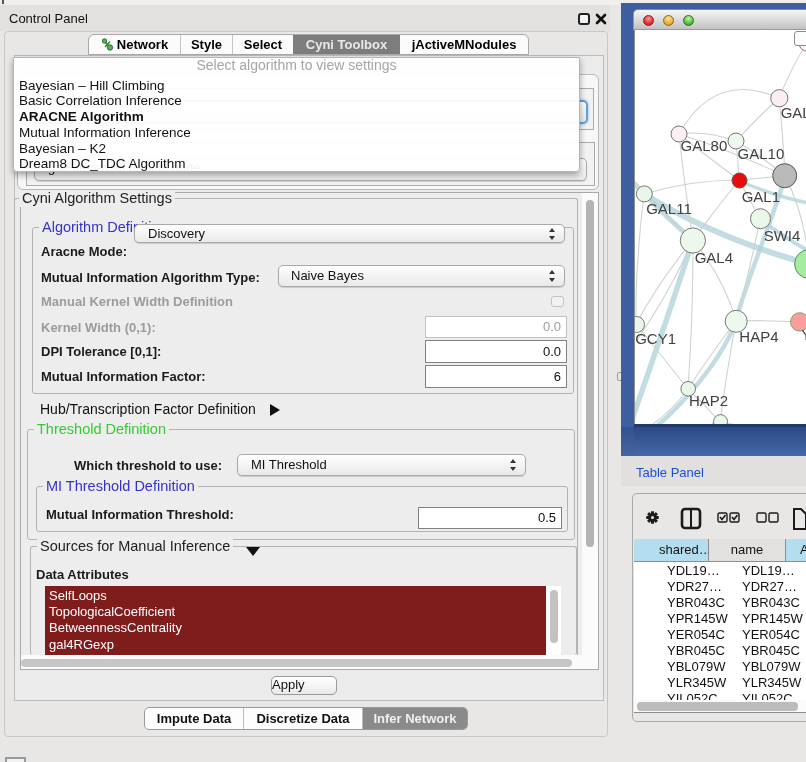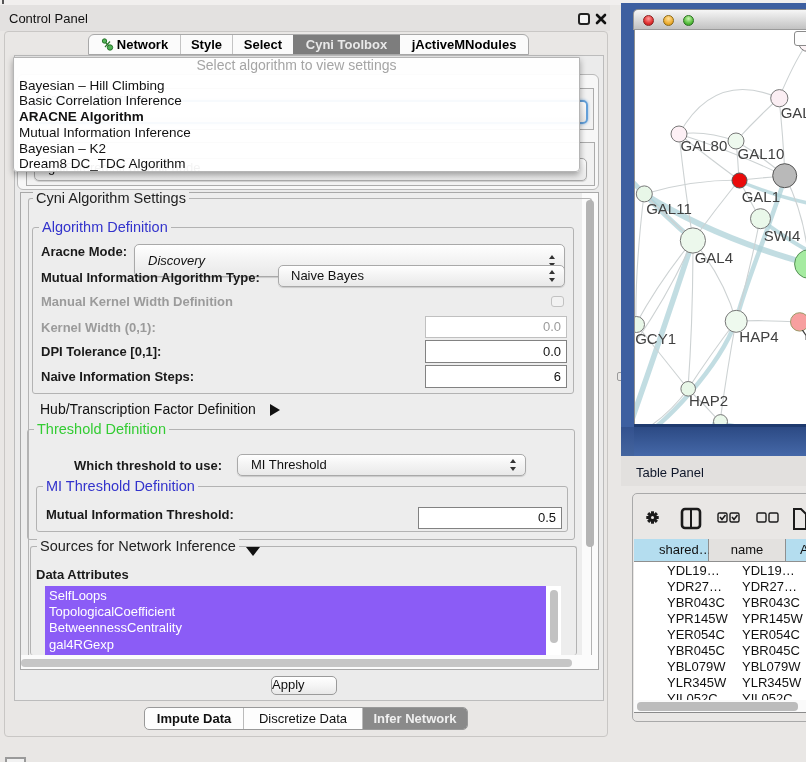--- a/index.html
+++ b/index.html
@@ -63,49 +63,49 @@
   <div class="abs combo" style="left:34px;top:158px;width:553px;height:23px;">
       <span class="ct" style="top:2px;margin-top:0;">galFiltered.sif default node</span>
     </div>
 
   <div class="abs" style="left:20px;top:192px;width:579px;height:478px;background:#ededed;border:1px solid #a8a8a8;box-sizing:border-box;"></div>
   <div class="abs" style="left:582px;top:193px;width:16px;height:476px;background:#fbfbfb;"></div>
   <div class="abs" style="left:586px;top:200px;width:8px;height:347px;background:#b4b4b4;border-radius:4px;"></div>
   <div class="abs" style="left:21px;top:655px;width:561px;height:14px;background:#fbfbfb;"></div>
   <div class="abs" style="left:21px;top:659px;width:551px;height:8px;background:#c6c6c6;border-radius:4px;"></div>
 
-  <div class="fs" style="left:28px;top:198px;width:564px;height:457px;border-bottom:none;border-bottom-left-radius:0;border-bottom-right-radius:0;">
+  <div class="fs" style="left:14px;top:198px;width:564px;height:457px;border-bottom:none;border-bottom-left-radius:0;border-bottom-right-radius:0;">
     <div class="lg" style="left:4px;color:#222;">Cyni Algorithm Settings</div>
   </div>
 
   <div class="fs" style="left:32px;top:227px;width:542px;height:167px;">
     <div class="lg" style="color:#3333cc;">Algorithm Definition</div>
   </div>
   <div class="lbl" style="left:41px;top:245px;">Aracne Mode:</div>
-  <div class="combo" style="left:134px;top:244px;width:431px;height:33px;font-style:italic;">
+  <div class="combo" style="left:134px;top:224px;width:431px;height:19px;">
       <span class="ct">Discovery</span>
       <span class="ar"></span>
     </div>
   <div class="lbl" style="left:41px;top:271px;">Mutual Information Algorithm Type:</div>
   <div class="combo" style="left:278px;top:265px;width:287px;height:22px;">
       <span class="ct" style="left:12px;">Naive Bayes</span>
       <span class="ar"></span>
     </div>
   <div class="lbl" style="left:41px;top:295px;color:#9b9b9b;">Manual Kernel Width Definition</div>
   <div class="abs" style="left:551px;top:296px;width:11px;height:9px;background:#f2f2f2;border:1px solid #c2c2c2;border-radius:3px;"></div>
 
   <div class="lbl" style="left:41px;top:321px;color:#9b9b9b;">Kernel Width (0,1):</div>
   <div class="tf" style="left:425px;top:316px;width:142px;height:22px;border-color:#c0c0c0;">
       <span style="color:#9b9b9b;">0.0</span>
     </div>
   <div class="lbl" style="left:41px;top:345px;">DPI Tolerance [0,1]:</div>
   <div class="tf" style="left:425px;top:340px;width:142px;height:23px;">
       <span>0.0</span>
     </div>
-  <div class="lbl" style="left:41px;top:370px;">Naive Information Steps:</div>
+  <div class="lbl" style="left:41px;top:370px;">Mutual Information Factor:</div>
   <div class="tf" style="left:425px;top:365px;width:142px;height:23px;">
       <span>6</span>
     </div>
 
   <div class="abs" style="left:40px;top:401px;font-size:14px;color:#111;">Hub/Transcription Factor Definition</div>
   <div class="abs" style="left:270px;top:404px;width:0;height:0;border-top:6.5px solid transparent;border-bottom:6.5px solid transparent;border-left:10px solid #111;"></div>
 
   <div class="fs" style="left:27px;top:429px;width:548px;height:111px;">
     <div class="lg" style="color:#33cc33;">Threshold Definition</div>
   </div>
@@ -117,36 +117,36 @@
 
   <div class="fs" style="left:36px;top:486px;width:532px;height:46px;">
     <div class="lg" style="color:#3333cc;text-align:center;">MI Threshold Definition</div>
   </div>
   <div class="lbl" style="left:46px;top:508px;">Mutual Information Threshold:</div>
   <div class="tf" style="left:418px;top:507px;width:144px;height:22px;">
       <span>0.5</span>
     </div>
 
   <div class="fs" style="left:30px;top:546px;width:547px;height:109px;border-bottom:none;">
-    <div class="lg" style="color:#222;">Sources for Network Inference</div>
+    <div class="lg" style="color:#222;">Sources for Manual Inference</div>
   </div>
   <div class="abs" style="left:246px;top:547px;width:0;height:0;border-left:7px solid transparent;border-right:7px solid transparent;border-top:9px solid #111;"></div>
   <div class="lbl" style="left:36px;top:568px;">Data Attributes</div>
 
   <div class="abs" style="left:45px;top:586px;width:516px;height:69px;background:#fff;"></div>
-  <div class="abs" style="left:45px;top:586px;width:501px;height:69px;background:#8b5cf6;color:#fff;font-size:13px;">
+  <div class="abs" style="left:45px;top:586px;width:501px;height:69px;background:#7f1d1d;color:#fff;font-size:13px;">
     <div style="padding:2px 0 0 4px;line-height:16.2px;">SelfLoops<br>TopologicalCoefficient<br>BetweennessCentrality<br>gal4RGexp</div>
   </div>
   <div class="abs" style="left:550px;top:590px;width:8px;height:53px;background:#c2c2c2;border-radius:4px;"></div>
 
   <div class="abs" style="left:271px;top:676px;width:66px;height:19px;background:linear-gradient(#ffffff,#f4f4f4 55%,#e8e8e8);border:1px solid #9a9a9a;border-radius:5px;box-sizing:border-box;text-align:left;font-size:13px;line-height:16px;color:#111;">Apply</div>
 
   <div class="abs" style="left:144px;top:707px;height:23px;display:flex;border:1px solid #999;border-radius:5px;overflow:hidden;background:#fdfdfd;box-sizing:border-box;">
     <div style="width:99px;display:flex;align-items:center;justify-content:center;font-size:13px;font-weight:600;border-right:1px solid #bbb;box-sizing:border-box;color:#111;">Impute Data</div>
-    <div style="width:119px;display:flex;align-items:center;justify-content:center;font-size:13px;font-weight:400;border-right:1px solid #bbb;box-sizing:border-box;color:#111;">Discretize Data</div>
+    <div style="width:119px;display:flex;align-items:center;justify-content:center;font-size:13px;font-weight:700;border-right:1px solid #bbb;box-sizing:border-box;color:#111;">Discretize Data</div>
     <div style="width:104px;display:flex;align-items:center;justify-content:center;font-size:13px;font-weight:600;background:#8a8a8a;color:#f0f0f0;">Infer Network</div>
   </div>
 
   <div class="abs" style="left:5px;top:757px;width:17px;height:12px;background:#f2f2f2;border:2px solid #9a9a9a;"></div>
 
   <div class="abs" style="left:617px;top:372px;width:4px;height:7px;border:1px solid #9a9a9a;border-radius:2px;background:none;"></div>
 
   <div class="abs" style="left:621px;top:3px;width:185px;height:453px;background:#3d5fa0;"></div>
 
   <div class="abs" style="left:633px;top:9px;width:173px;height:21px;background:linear-gradient(#f6f6f6,#c2c2c2);border-top:1px solid #8a8a8a;border-left:1px solid #979797;border-bottom:1px solid #9a9a9a;border-top-left-radius:5px;box-sizing:border-box;"></div>
@@ -227,21 +227,21 @@
       </g>
     </svg>
     <div class="abs" style="right:-6px;top:1px;width:16px;height:13px;background:#fdfdfd;border:1px solid #8a8a8a;border-radius:3px;"></div>
   </div>
 
   <div class="abs" style="left:634px;top:424px;width:172px;height:3px;background:#1e3a6e;"></div>
   <div class="abs" style="left:634px;top:427px;width:172px;height:29px;background:linear-gradient(#2c4a84,#4568a8);"></div>
   <div class="abs" style="left:621px;top:427px;width:13px;height:29px;background:linear-gradient(#33518e,#44659f);"></div>
 
   <div class="abs" style="left:621px;top:456px;width:185px;height:30px;background:#e2e0de;"></div>
-  <div class="abs" style="left:636px;top:466px;font-size:13px;color:#0f172a;line-height:13px;">Table Panel</div>
+  <div class="abs" style="left:636px;top:466px;font-size:13px;color:#1d4ed8;line-height:13px;">Table Panel</div>
   <div class="abs" style="left:610px;top:486px;width:196px;height:276px;background:#e9e7e5;"></div>
 
   <div class="abs" style="left:632px;top:493px;width:180px;height:229px;background:#e9e7e5;border:1px solid #a9a9a9;border-radius:5px;box-sizing:border-box;"></div>
 
   <svg class="abs" style="left:638px;top:504px;" width="168" height="28" viewBox="0 0 168 28">
     <g fill="#1b1b1b">
       <g transform="translate(14.5,13.5)">
         <circle r="4.3"></circle>
         <g>
         <rect x="-1.5" y="-6.2" width="3" height="3"></rect>

